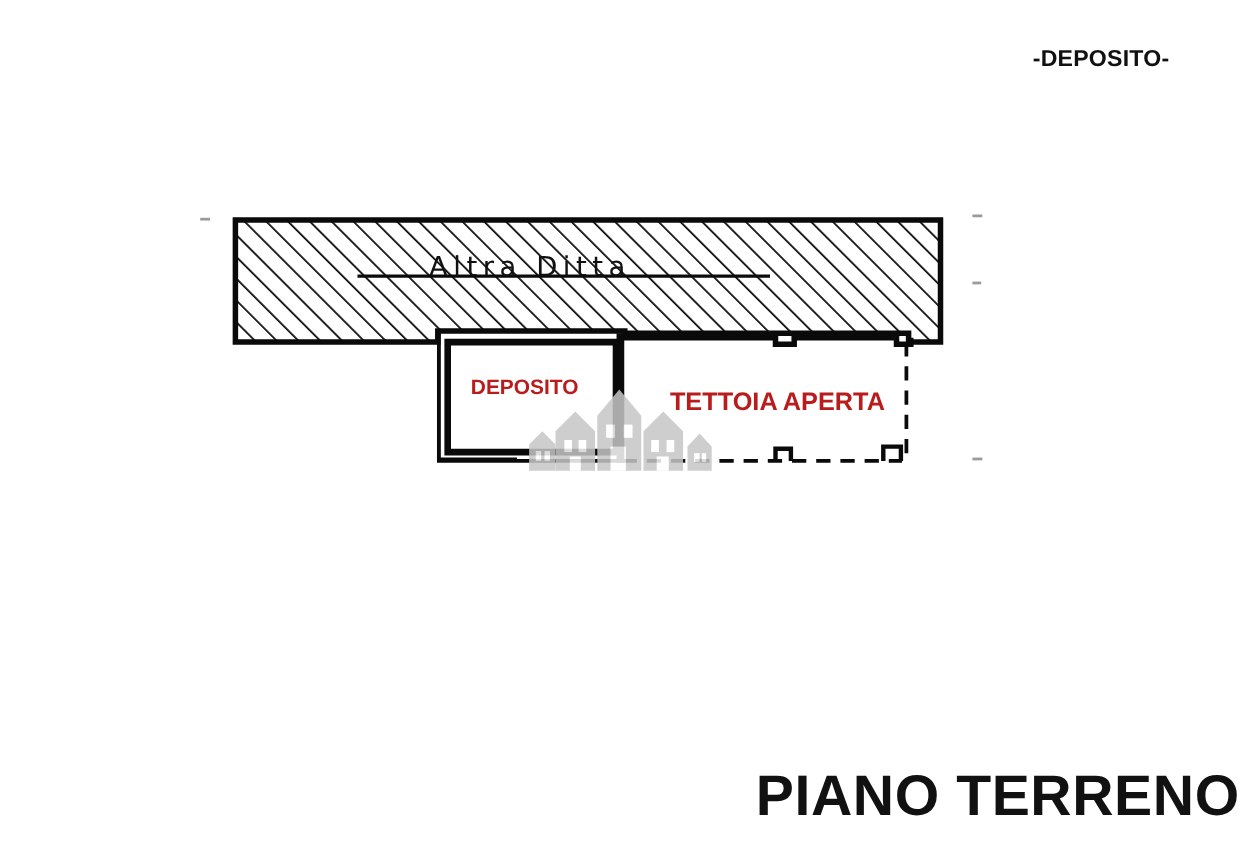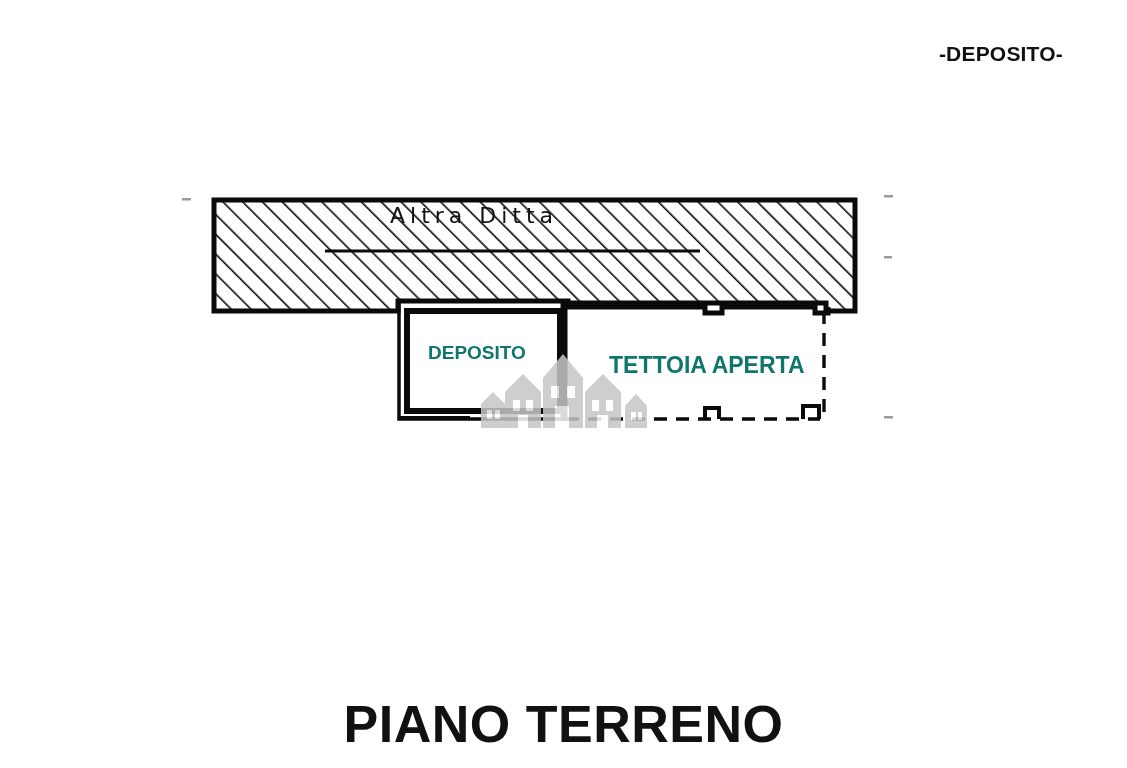--- a/index.html
+++ b/index.html
@@ -34,21 +34,21 @@
     color: #111111;
     white-space: nowrap;
   }
 
   
   .doc-footer-title {
     position: absolute;
     left: 0;
     right: 0;
     top: 694px;
-    text-align: center;
+    text-align: right;
     font-size: 52px;
     font-weight: bold;
     letter-spacing: 0.5px;
     color: #111111;
   }
 
   
   .plan-canvas {
     position: absolute;
     left: 0;
@@ -56,42 +56,42 @@
     width: 1127px;
     height: 768px;
   }
 
   .plan-svg { display: block; }
 
   
   .room-label {
     position: absolute;
     font-weight: bold;
-    color: #0f766e;
+    color: #b91c1c;
     white-space: nowrap;
     pointer-events: none;
   }
   .room-label.deposito {
     left: 428px;
     top: 342px;
     font-size: 19px;
   }
   .room-label.tettoia {
     left: 609px;
     top: 352px;
     font-size: 23px;
   }
 
   
   .handwritten {
     position: absolute;
     left: 390px;
-    top: 203px;
+    top: 228px;
     font-family: "DejaVu Sans", sans-serif;
-    font-size: 22px;
+    font-size: 25px;
     letter-spacing: 5px;
     color: #111111;
     white-space: nowrap;
   }
 
   
   .watermark {
     position: absolute;
     left: 477px;
     top: 352px;

